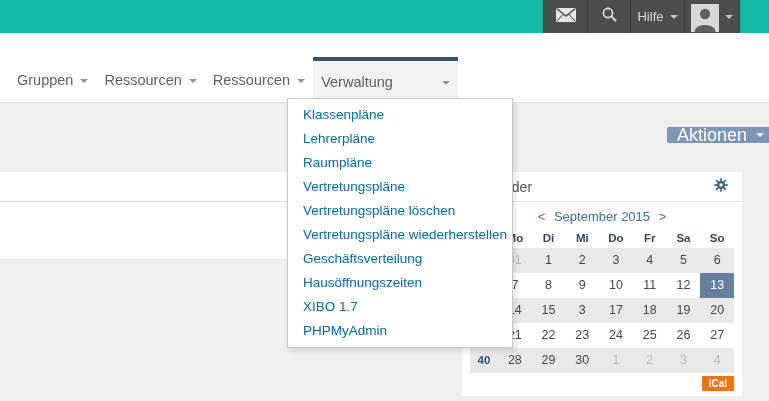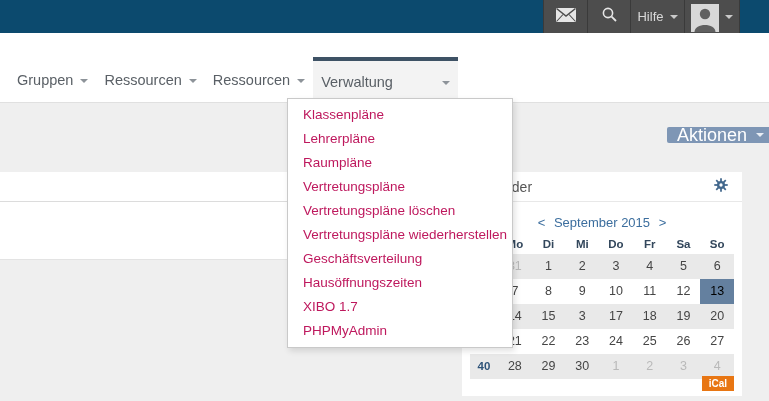--- a/index.html
+++ b/index.html
@@ -2,21 +2,21 @@
 <html><head>
 <meta charset="utf-8">
 <style>
   * { margin:0; padding:0; box-sizing:border-box; }
   html,body { width:769px; height:401px; }
   body {
     position:relative; overflow:hidden; background:#efefef;
     font-family:"Liberation Sans", sans-serif;
   }
   
-  .topbar { position:absolute; left:0; top:0; width:769px; height:33px; background:#0c4a6e; z-index:10; }
+  .topbar { position:absolute; left:0; top:0; width:769px; height:33px; background:#14b8a6; z-index:10; }
   .topbar-right { position:absolute; right:29px; top:0; height:33px; display:flex; }
   .tb-seg {
     height:33px; display:flex; align-items:center; justify-content:center;
     background:#4d4d4d; border-left:1px solid #3a3a3a; cursor:pointer;
   }
   .tb-seg:last-child { border-right:1px solid #3a3a3a; }
   .tb-mail { width:44px; } .tb-search { width:43px; }
   .tb-help { width:54px; color:#d9d9d9; font-size:13px; }
   .tb-user { width:56px; }
   .caret-sm { width:0; height:0; border-left:4px solid transparent; border-right:4px solid transparent;
@@ -28,47 +28,47 @@
   .nav-items { position:absolute; left:9px; bottom:0; display:flex; align-items:flex-end; }
   .nav-item { height:45px; display:flex; align-items:center; padding:0 8px;
               font-size:14.5px; color:#5a6066; cursor:pointer; white-space:nowrap; }
   .nav-item .caret-nav { width:0; height:0; border-left:4px solid transparent; border-right:4px solid transparent;
               border-top:4px solid #8d9399; margin-left:7px; margin-top:3px; }
   .nav-item.active { background:#f3f3f3; border-top:4px solid #3e5265; height:45px; padding-top:0;gap:42px; }
   
   .dropdown { position:absolute; left:287px; top:98px; width:226px; background:#ffffff;
               border:1px solid #c9c9c9; box-shadow:2px 3px 6px rgba(0,0,0,.12);
               padding:4px 0; z-index:50; }
-  .dd-item { height:24px; line-height:24px; padding:0 15px; font-size:13.5px; color:#be185d;
+  .dd-item { height:24px; line-height:24px; padding:0 15px; font-size:13.5px; color:#0369a1;
              cursor:pointer; white-space:nowrap; }
   
   .left-panel { position:absolute; left:0; top:172px; width:452px; height:88px; background:#ffffff;
                 border-bottom:1px solid #e3e3e3; z-index:1; }
   .left-panel-header { height:30px; border-bottom:1px solid #dcdcdc; }
   .actions-btn { position:absolute; left:667px; top:127px; height:16px; padding:0 10px;
                  background:#7e96b5; border-radius:2px; color:#ffffff; font-size:18px;
                  display:flex; align-items:center; cursor:pointer; z-index:2; }
   .actions-btn .caret-act { width:0; height:0; border-left:4px solid transparent; border-right:4px solid transparent;
                  border-top:4px solid #e8edf4; margin-left:9px; }
   
   .cal-panel { position:absolute; left:462px; top:172px; width:280px; height:224px; background:#ffffff; z-index:1; }
   .cal-header { height:30px; border-bottom:1px solid #e8e8e8; display:flex; align-items:center;
                 justify-content:space-between; padding:0 14px; }
   .cal-title { font-size:14px; color:#555555; }
-  .cal-body { padding:4px 8px 0 8px;margin-top:6px; }
+  .cal-body { padding:4px 8px 0 8px; }
   .cal-month { text-align:center; color:#3c6e9e; font-size:13px; height:22px; line-height:22px; }
   .cal-month span { cursor:pointer; }
   .cal-month .mn { margin:0 5px; }
   .cal-grid { display:grid; grid-template-columns:28px repeat(7, 1fr); }
   .dow { height:20px; line-height:20px; text-align:center; font-weight:bold; font-size:11.5px; color:#33475c; }
   .cell { height:25px; line-height:25px; text-align:center; font-size:12.5px; color:#454545; cursor:pointer; }
   .cell.shaded { background:#e9e9e9; }
   .cell.week { color:#2e5379; font-weight:bold; font-size:11.5px; cursor:default; }
   .cell.muted { color:#b9b9b9; }
-  .cell.selected { background:#64809f; color:#000000; }
+  .cell.selected { background:#64809f; color:#ffffff; }
   .ical-badge { position:absolute; right:8px; bottom:5px; background:#e87613; color:#ffffff;
                 font-size:10px; font-weight:bold; padding:2px 7px; border-radius:0; cursor:pointer; }
 </style>
 </head>
 <body>
 
 <div class="topbar">
   <div class="topbar-right">
     <div class="tb-seg tb-mail">
       <span>

